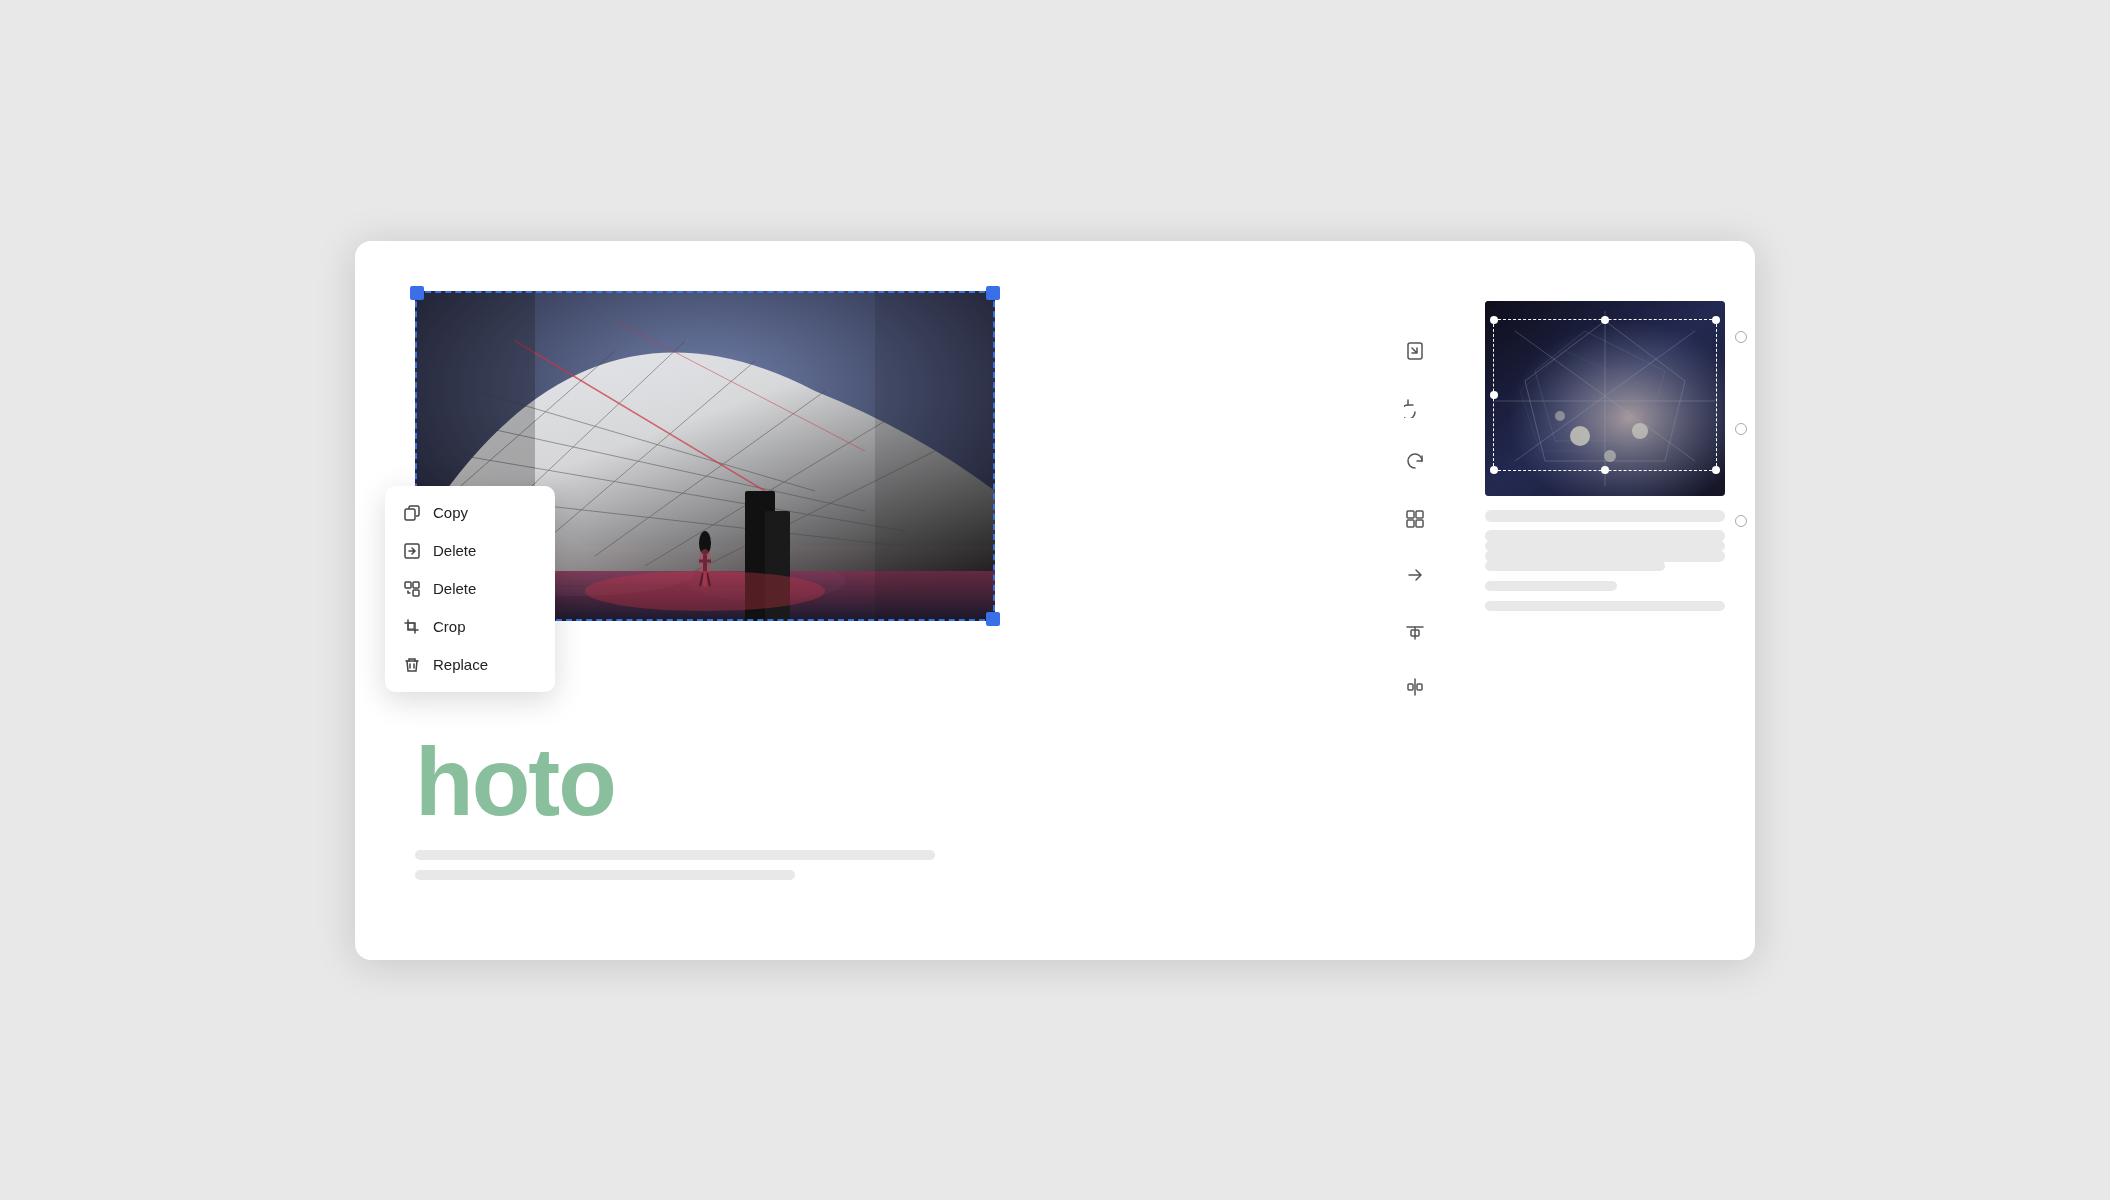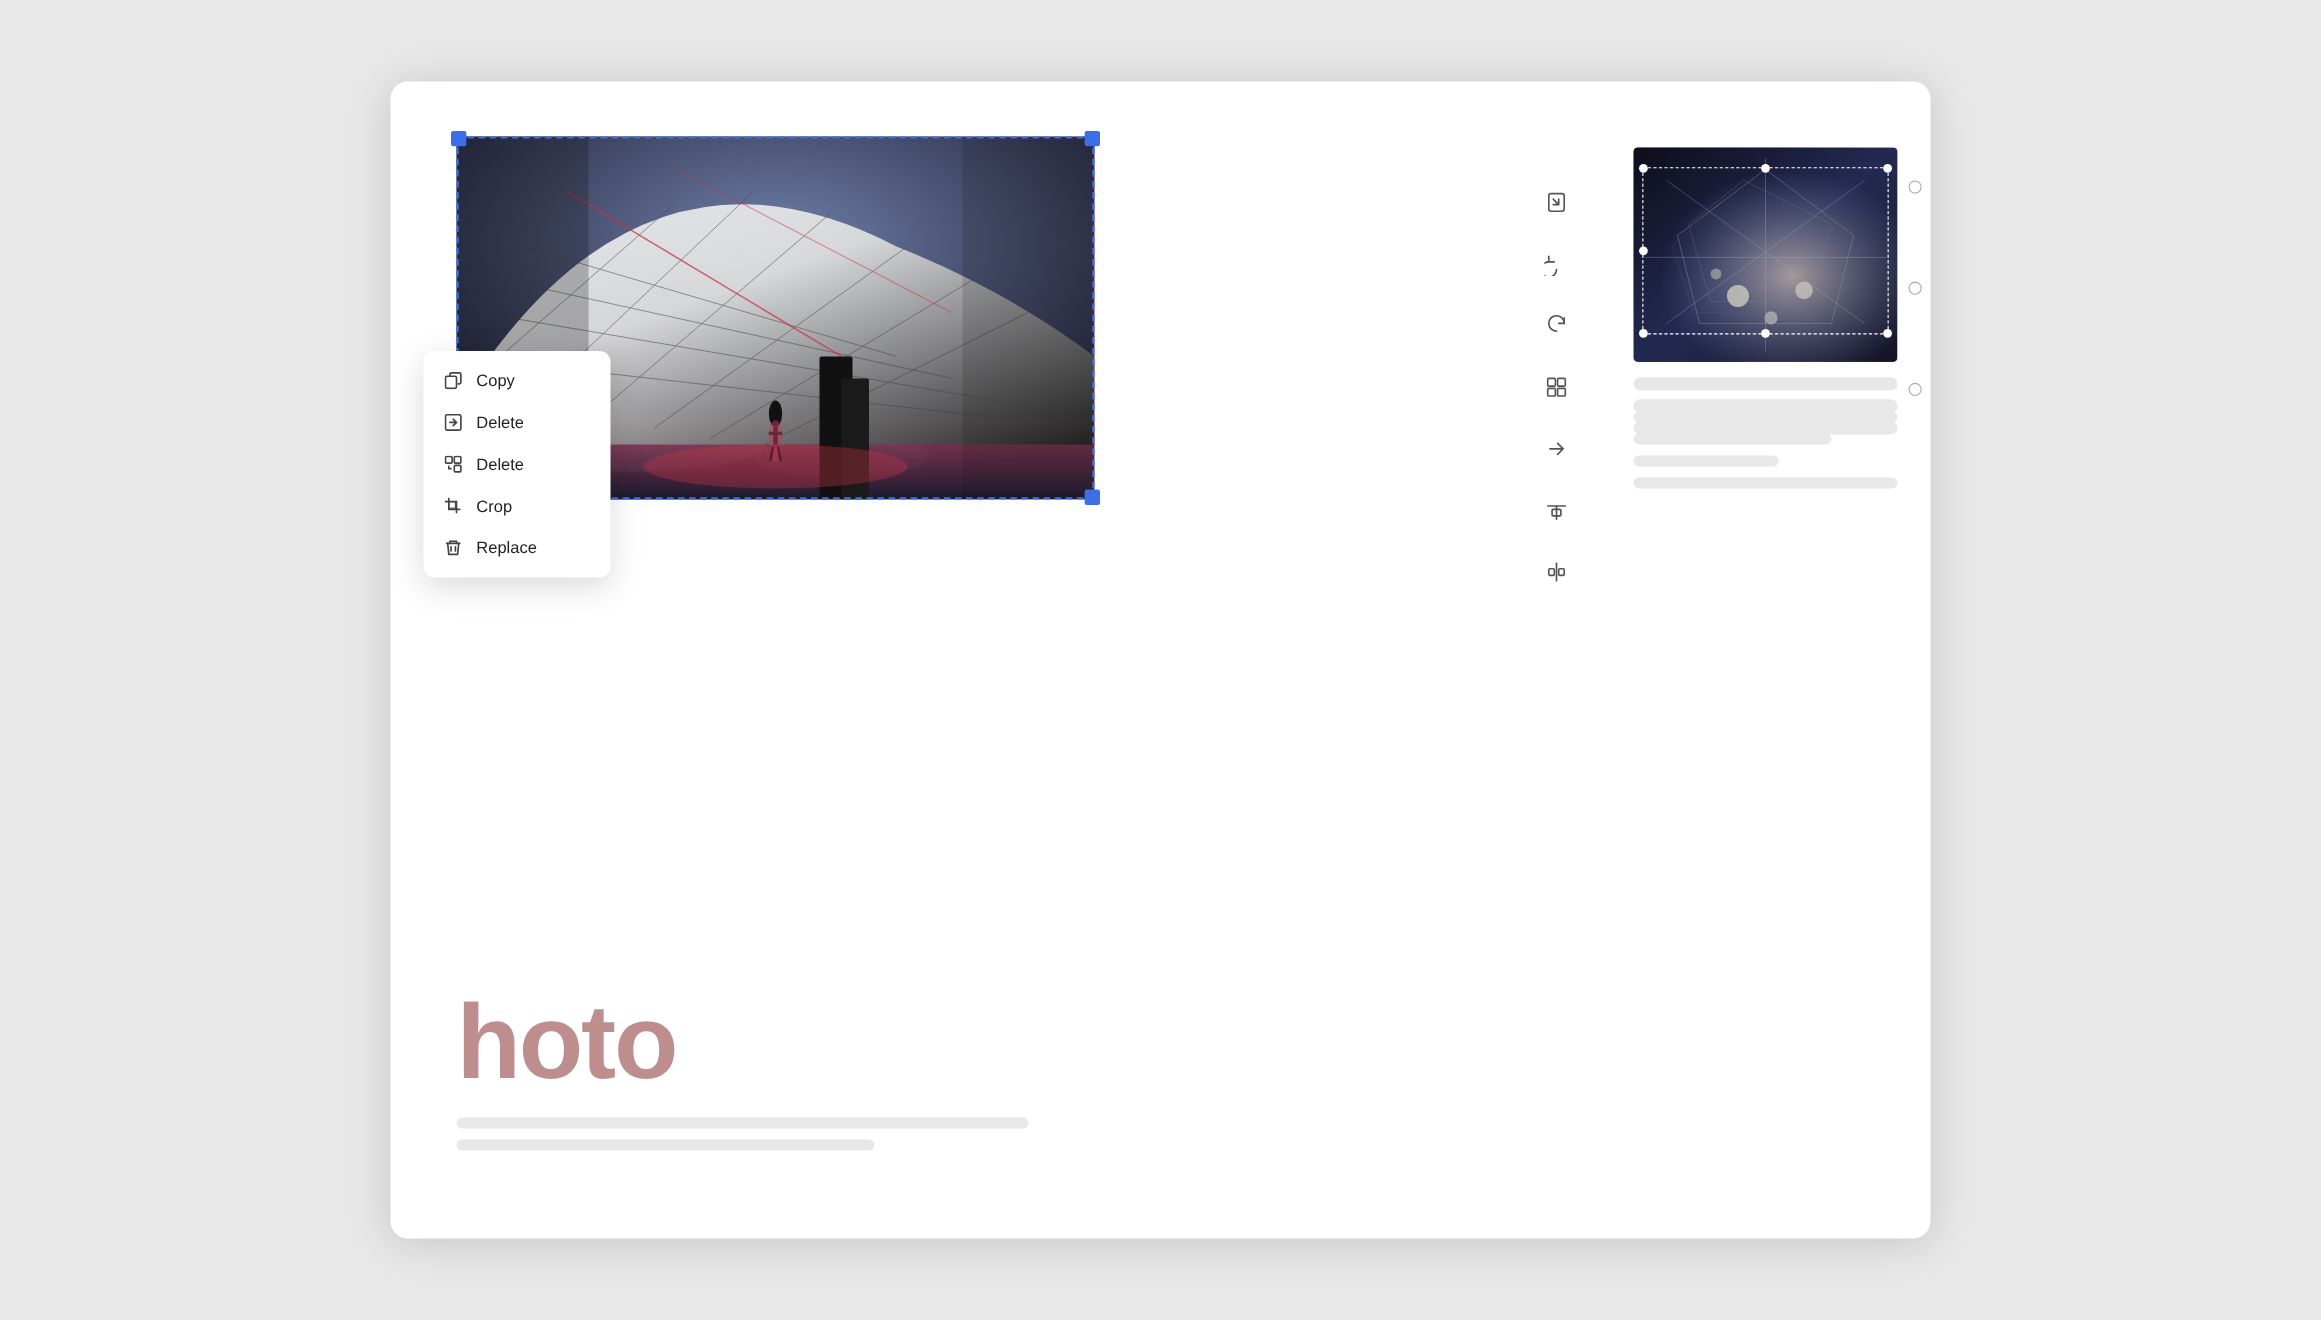--- a/index.html
+++ b/index.html
@@ -8,21 +8,21 @@
       display: flex;
       align-items: center;
       justify-content: center;
       min-height: 100vh;
       font-family: -apple-system, BlinkMacSystemFont, 'Segoe UI', sans-serif;
     }
     .app-window {
       background: #ffffff;
       border-radius: 16px;
       width: 1400px;
-      height: 1052px;
+      height: 719px;
       position: relative;
       overflow: hidden;
       box-shadow: 0 4px 40px rgba(0,0,0,0.15);
     }
 
     
     .image-selection-area {
       position: absolute;
       left: 60px;
       top: 50px;
@@ -193,21 +193,21 @@
     
     .bottom-text-area {
       position: absolute;
       left: 60px;
       bottom: 80px;
       right: 320px;
     }
     .big-text {
       font-size: 96px;
       font-weight: 800;
-      color: #7f1d1d;
+      color: #15803d;
       opacity: 0.5;
       line-height: 1;
       letter-spacing: -2px;
     }
     .text-lines {
       margin-top: 20px;
       display: flex;
       flex-direction: column;
       gap: 10px;
     }

